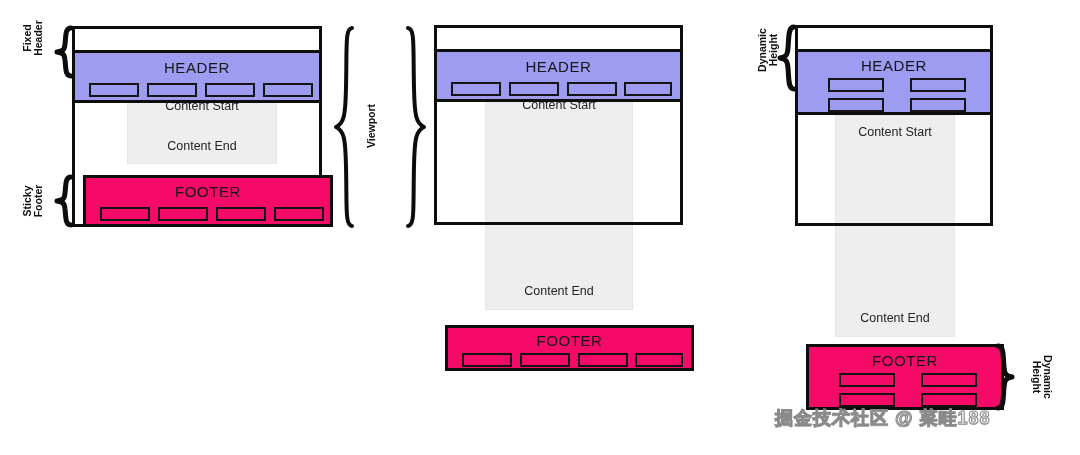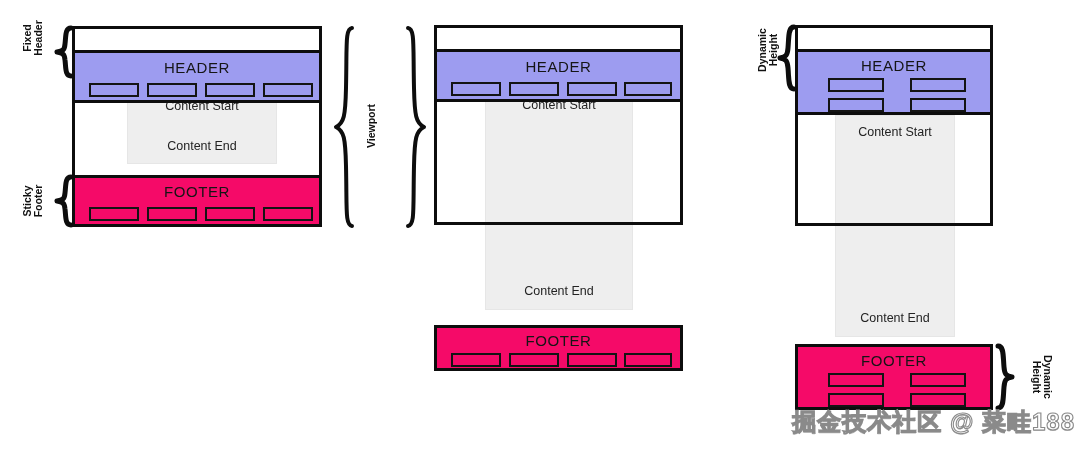--- a/index.html
+++ b/index.html
@@ -30,20 +30,21 @@
     position: absolute;
     box-sizing: border-box;
     border: 3px solid #0d0d0d;
   }
   .header-bar {
     background: #9d9cf0;
     margin-top: 24px;
   }
   .footer-bar {
     background: #f50a68;
+    margin-left: 11px;
   }
   .bar-title {
     position: absolute;
     left: 0;
     right: 0;
     text-align: center;
     font-size: 15px;
     font-weight: 400;
     letter-spacing: 0.6px;
     color: #151515;
@@ -97,29 +98,28 @@
     vector-effect: non-scaling-stroke;
   }
   .brace.thin path { stroke-width: 4; }
 
   
   #watermark {
     position: absolute;
     left: 775px;
     top: 406px;
     width: 300px;
-    font-size: 24px;
+    font-size: 18px;
     font-weight: bold;
     letter-spacing: 1px;
     color: #ffffff;
     -webkit-text-stroke: 1.1px #8a8a8a;
     text-shadow: 0 1px 0 rgba(120,120,120,0.55);
     white-space: nowrap;
     pointer-events: none;
-    text-align: right;
   }
 </style>
 </head>
 <body>
 
 <div id="stage">
 
   <div class="vlabel up" style="left:2px; top:30px; width:56px; height:16px;">Fixed
 Header</div>
 

